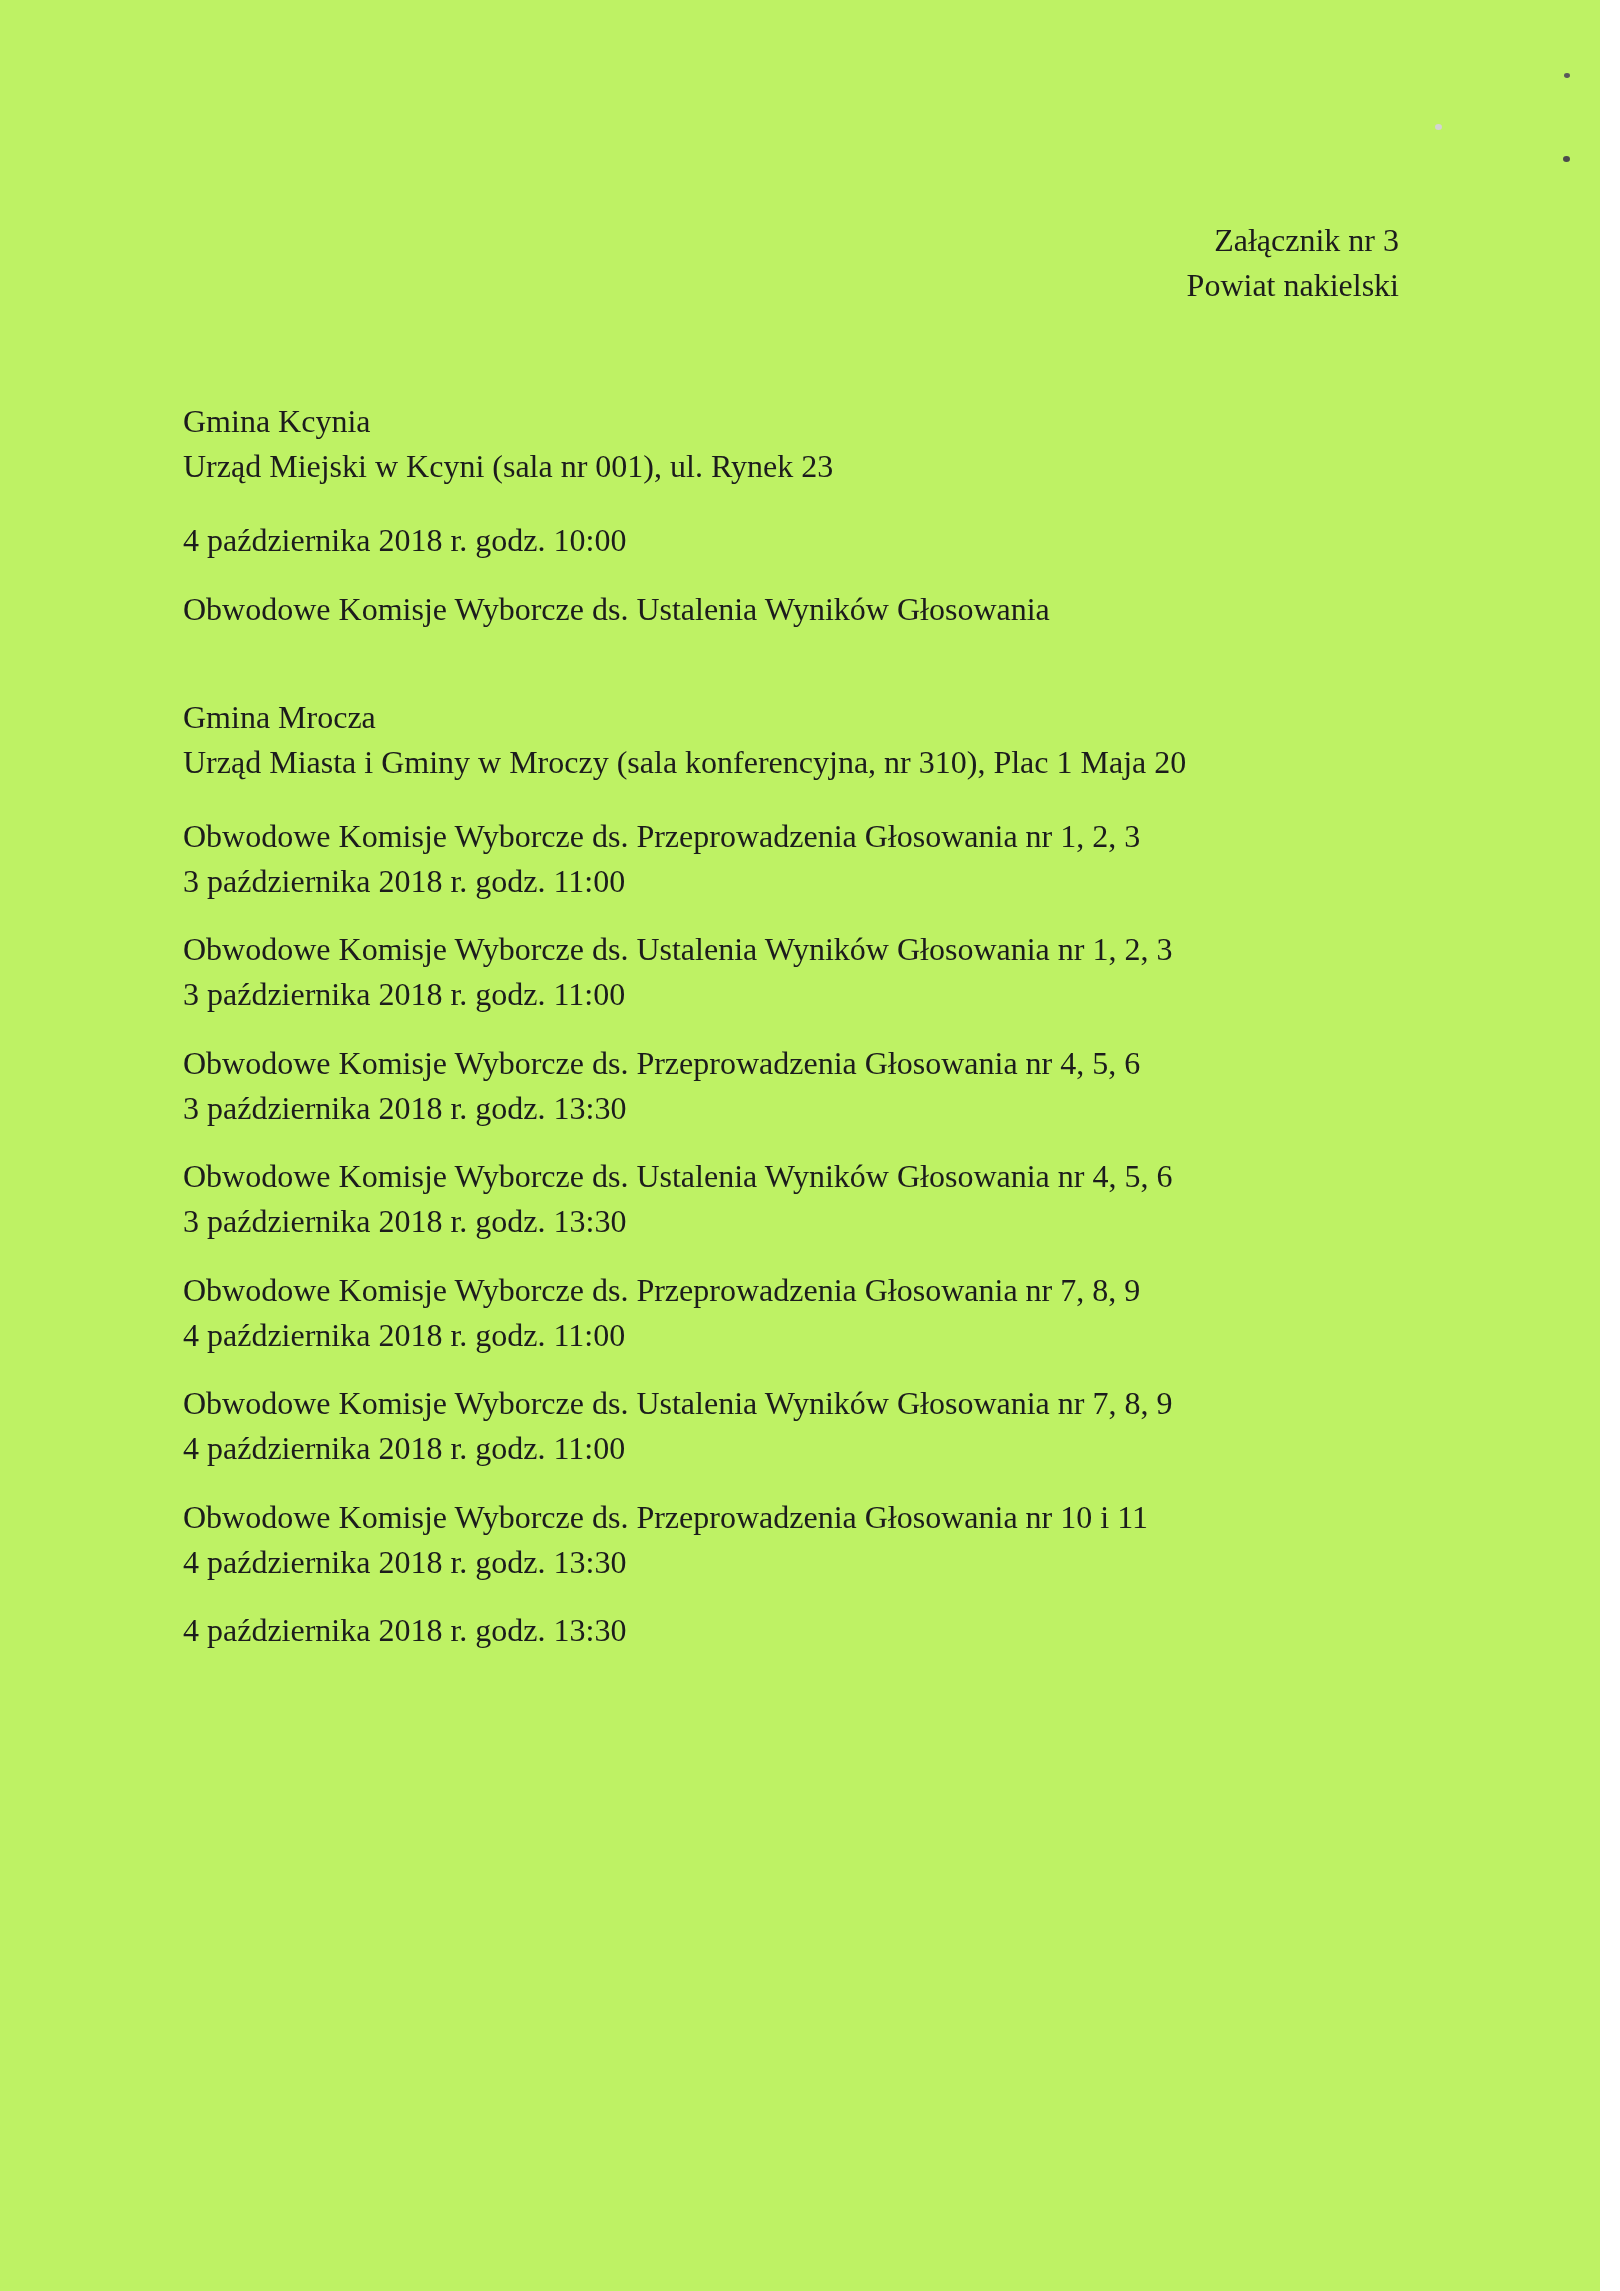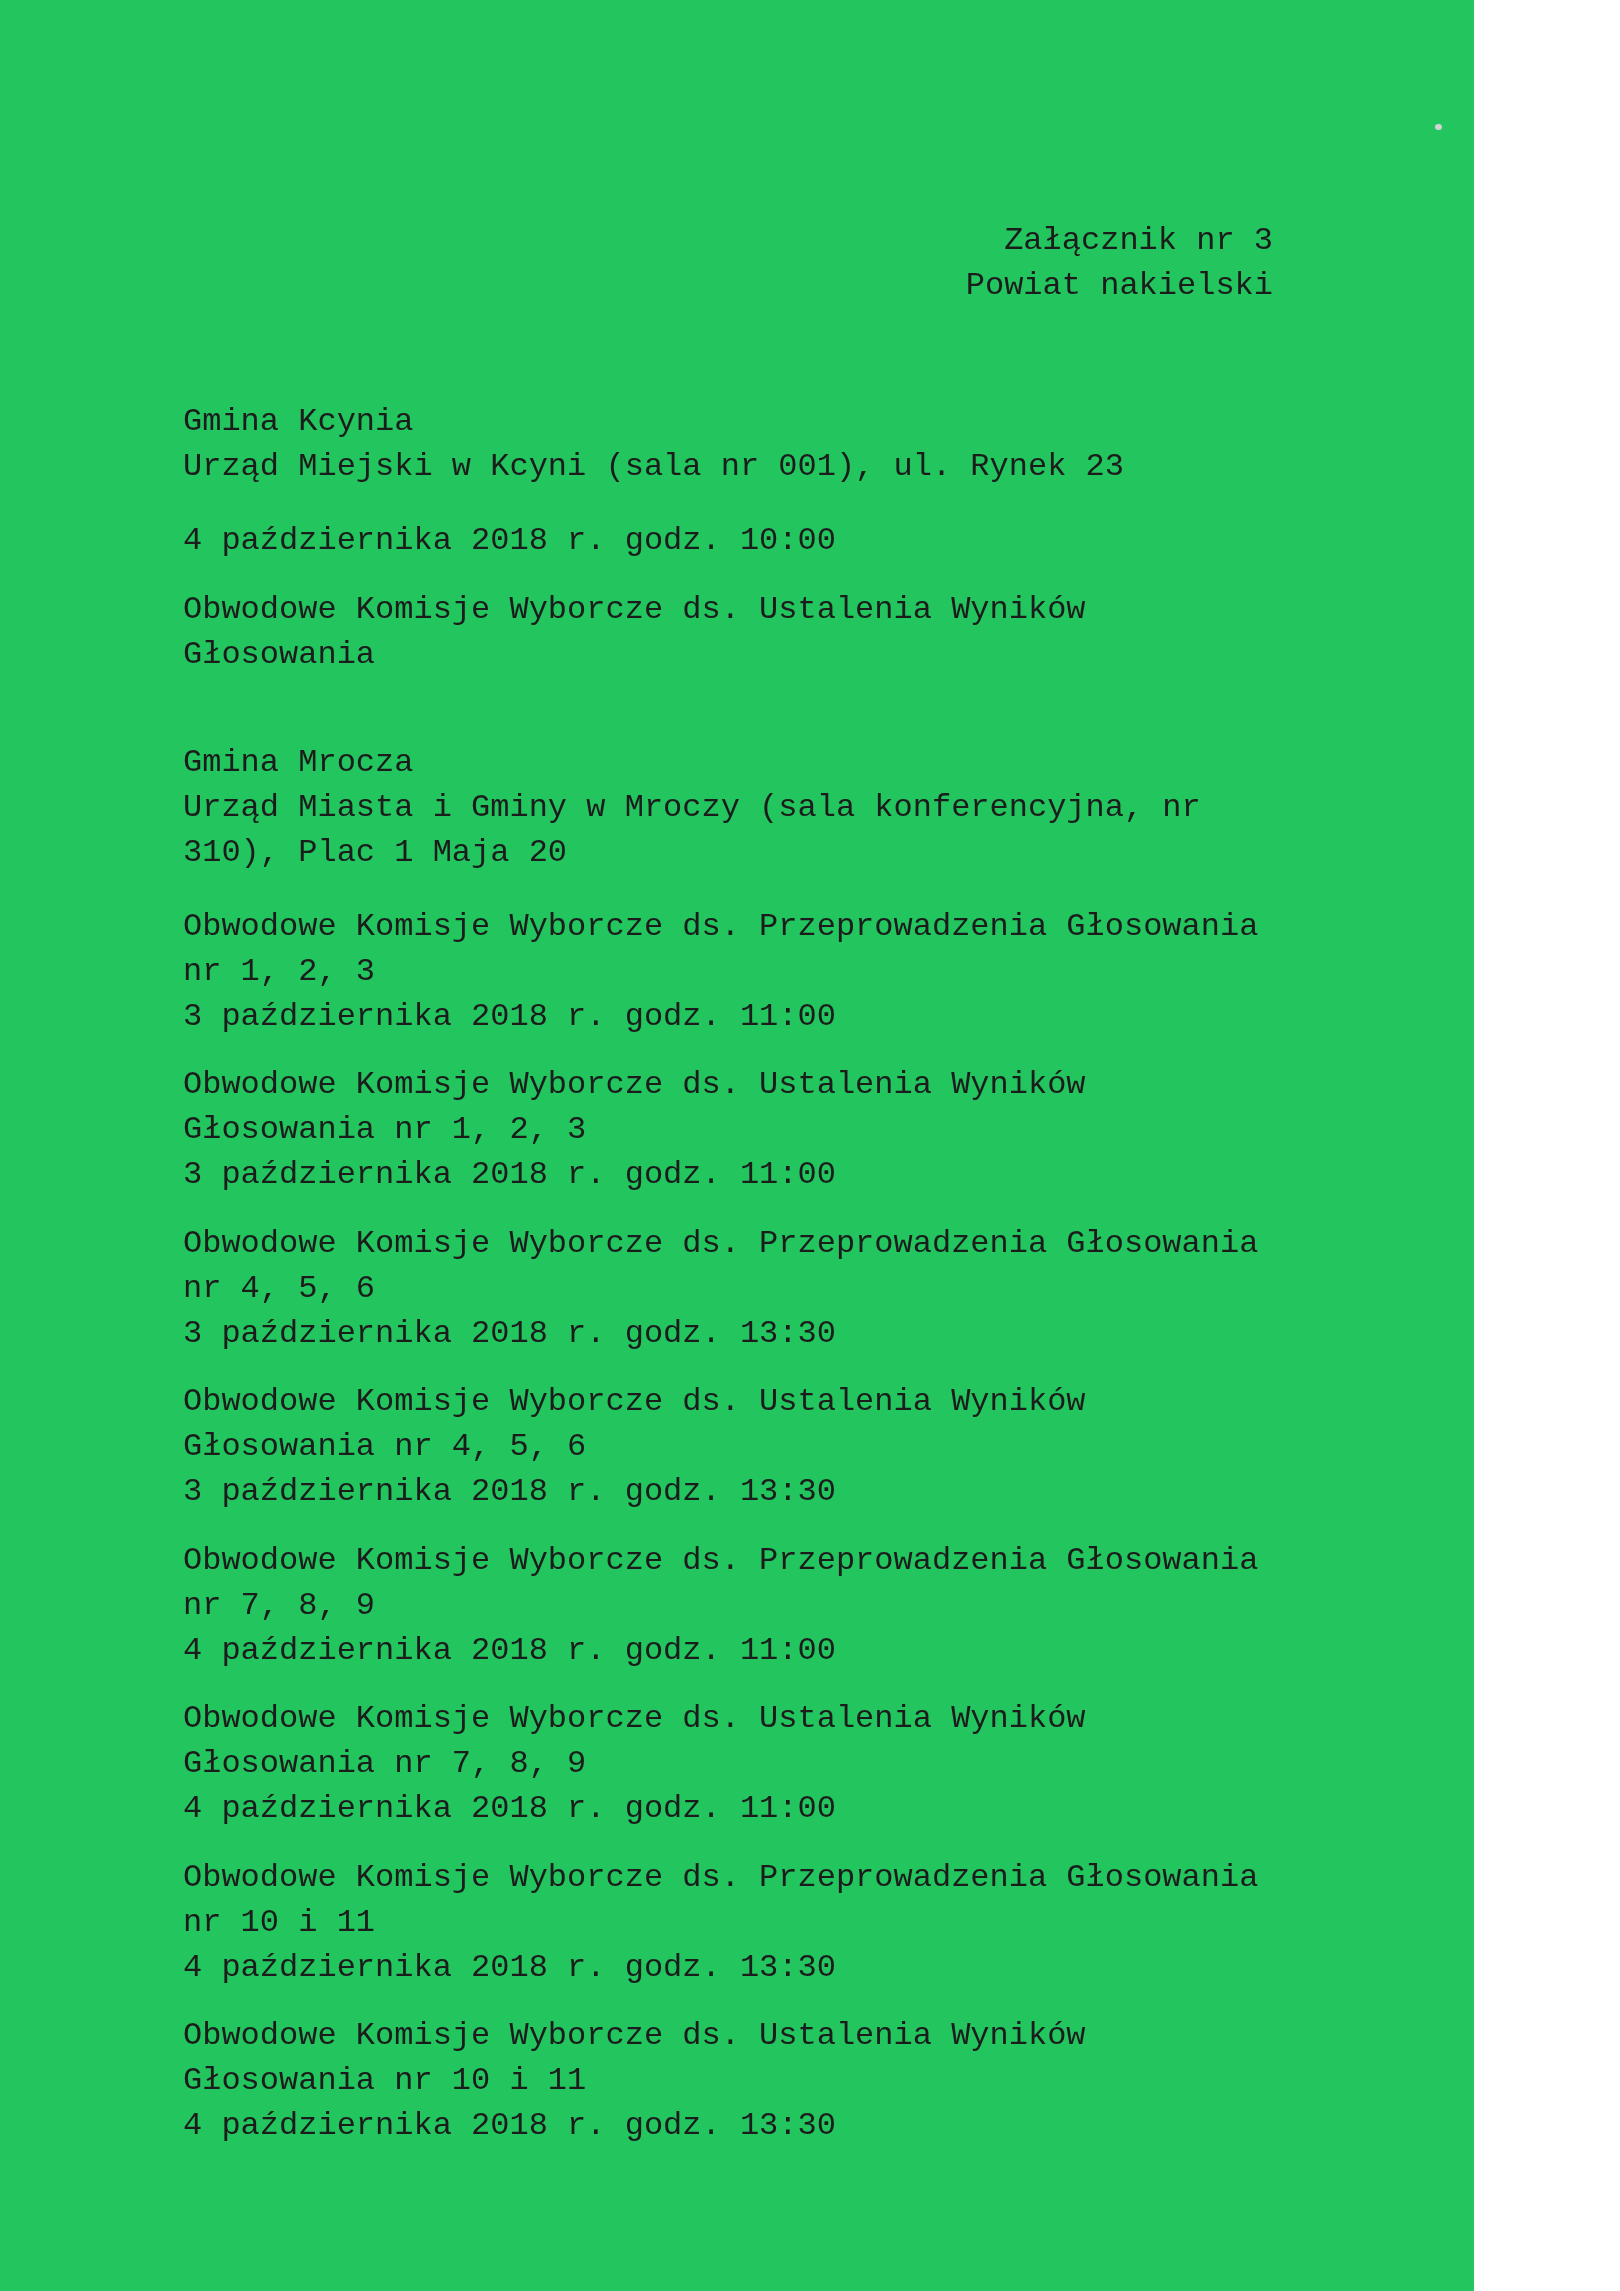--- a/index.html
+++ b/index.html
@@ -2,24 +2,24 @@
 <html><head>
 <meta charset="utf-8">
 <style>
   html, body {
     margin: 0;
     padding: 0;
     background: #ffffff;
   }
   .page {
     position: relative;
-    width: 1474px;
+    width: 1600px;
     height: 2292px;
-    background: #22c55e;
-    font-family: Liberation Mono, monospace;
+    background: #bef264;
+    font-family: Liberation Serif, serif;
     font-size: 32px;
     color: #1c1c1c;
     overflow: hidden;
   }
   .content {
     position: absolute;
     left: 183px;
     right: 201px;
     top: 218px;
   }
@@ -121,21 +121,20 @@
       </div>
       <div class="entry">
         <p>Obwodowe Komisje Wyborcze ds. Ustalenia Wyników Głosowania nr 7, 8, 9</p>
         <p>4 października 2018 r. godz. 11:00</p>
       </div>
       <div class="entry">
         <p>Obwodowe Komisje Wyborcze ds. Przeprowadzenia Głosowania nr 10 i 11</p>
         <p>4 października 2018 r. godz. 13:30</p>
       </div>
       <div class="entry">
-        <p>Obwodowe Komisje Wyborcze ds. Ustalenia Wyników Głosowania nr 10 i 11</p>
         <p>4 października 2018 r. godz. 13:30</p>
       </div>
     </section>
 
   </div>
 
   <span class="speck speck-1"></span>
   <span class="speck speck-2"></span>
   <span class="speck speck-3"></span>
   <span class="edge-line"></span>

